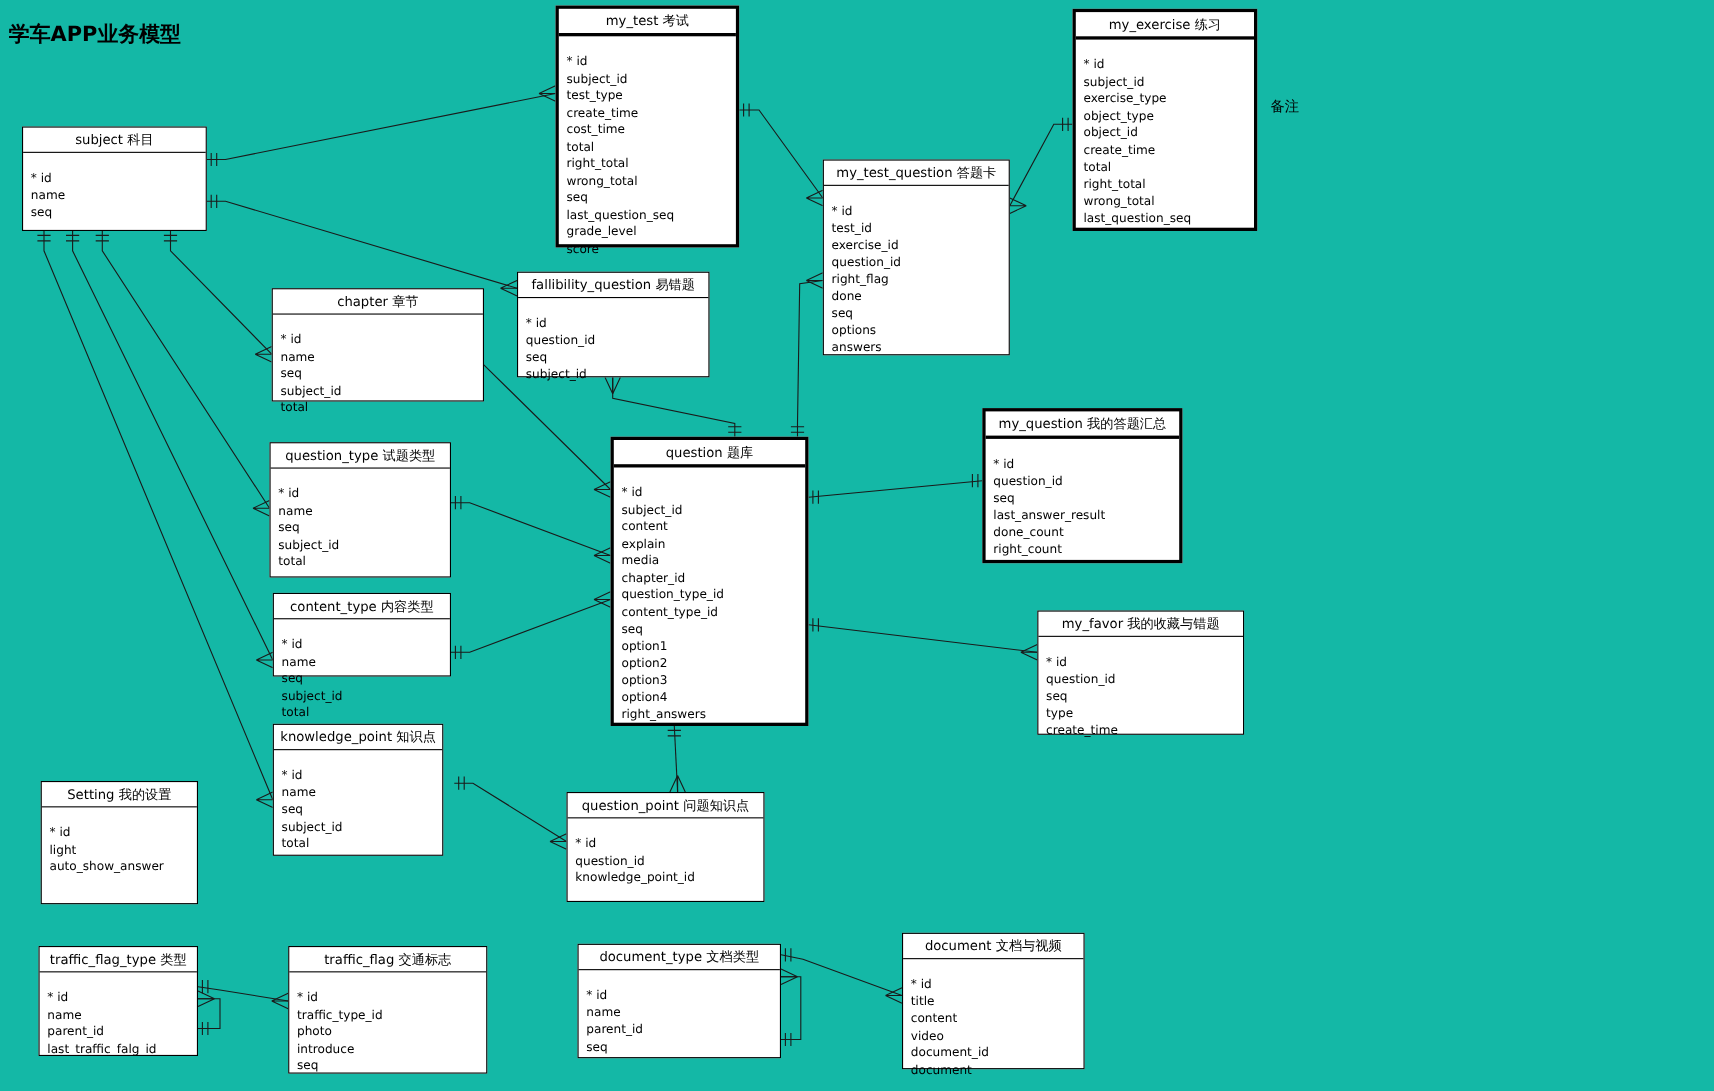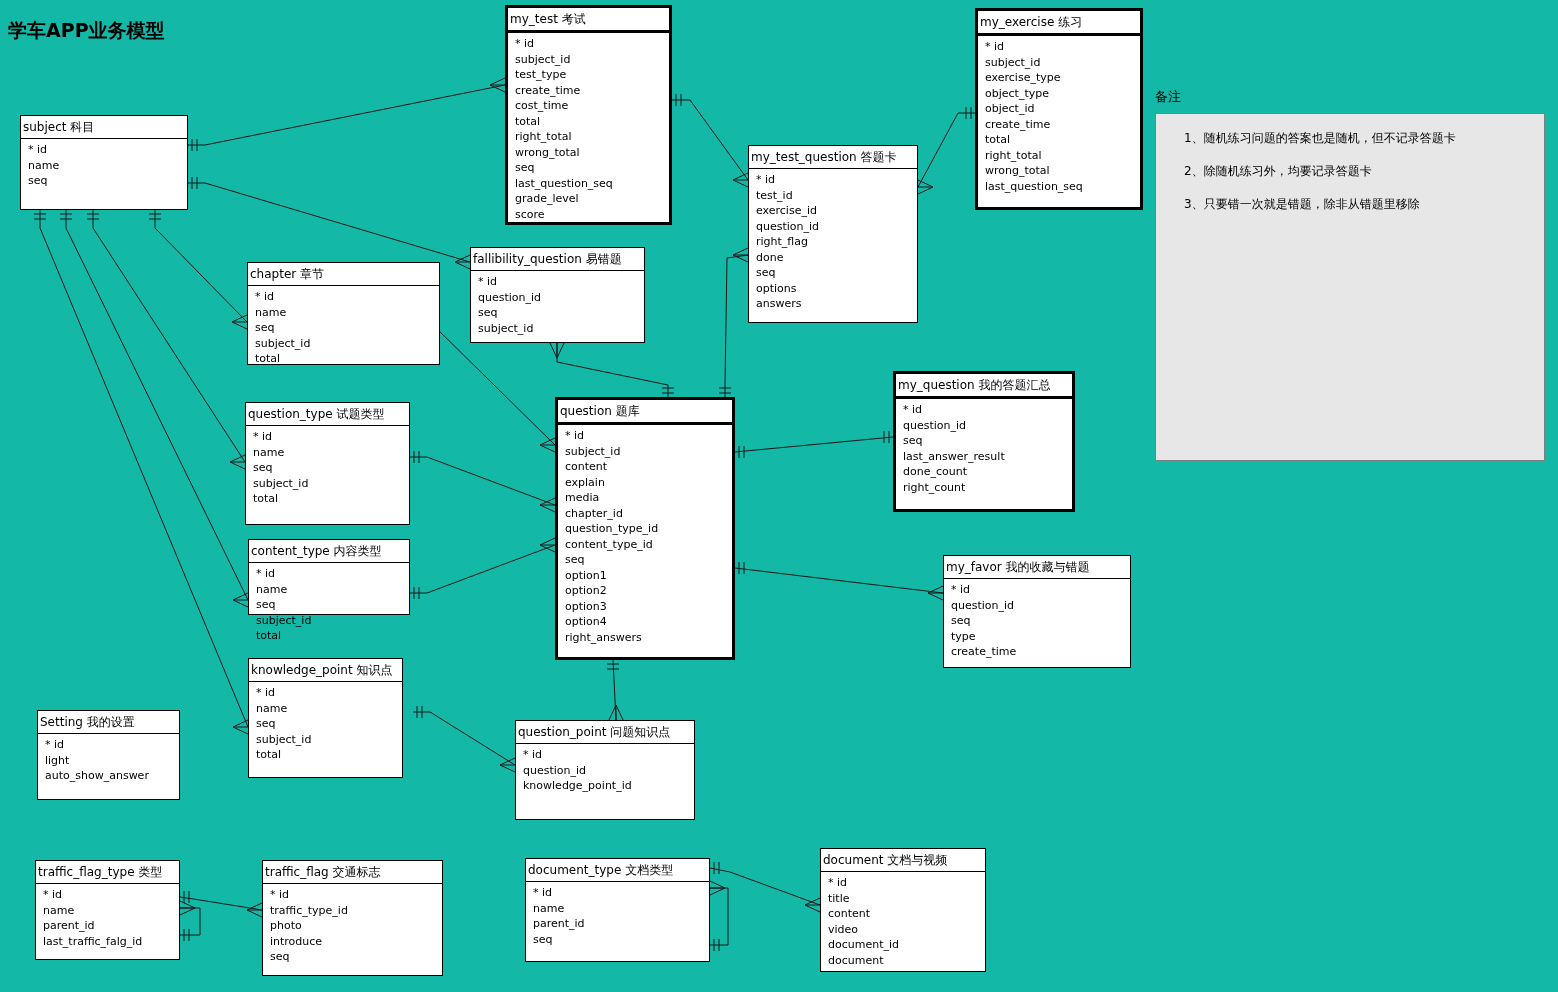--- a/index.html
+++ b/index.html
@@ -2,24 +2,24 @@
 <html><head>
 <meta charset="utf-8">
 <style>
   html,body{margin:0;padding:0;background:#fff;}
   #canvas{position:relative;width:1558px;height:992px;background:#14b8a6;overflow:hidden;
           font-family:"DejaVu Sans","Liberation Sans",sans-serif;color:#000;}
   #wires{position:absolute;left:0;top:0;z-index:1;}
   .page-title{position:absolute;left:8px;top:18px;font-size:19px;font-weight:bold;z-index:3;white-space:nowrap;}
   .tbl{position:absolute;background:#fff;border:1px solid #000;box-sizing:border-box;z-index:2;}
   .tbl.em{border-width:3px;}
-  .tbl-title{height:22px;line-height:22px;text-align:left;font-size:12px;border-bottom:1px solid #000;
+  .tbl-title{height:22px;line-height:22px;text-align:center;font-size:12px;border-bottom:1px solid #000;
              white-space:nowrap;overflow:hidden;padding:0 2px;}
   .em .tbl-title{border-bottom-width:3px;}
-  .tbl-fields{padding-top:3px;}
+  .tbl-fields{padding-top:3px;margin-top:12px;}
   .field{font-size:11px;line-height:15.5px;padding-left:7px;white-space:nowrap;overflow:hidden;}
   .notes-label{position:absolute;left:1155px;top:88px;font-size:13px;z-index:2;}
   .notes-box{position:absolute;left:1155px;top:113px;width:390px;height:348px;background:#e7e7e7;
              border:1px solid #7f7f7f;box-sizing:border-box;z-index:2;padding:16px 10px 0 28px;}
   .note-item{font-size:12px;line-height:16px;margin-bottom:17px;white-space:nowrap;}
 </style>
 </head>
 <body>
 
 <div id="canvas">
@@ -266,21 +266,21 @@
     <div class="tbl-title">my_favor 我的收藏与错题</div>
     <div class="tbl-fields">
         <div class="field">* id</div>
         <div class="field">question_id</div>
         <div class="field">seq</div>
         <div class="field">type</div>
         <div class="field">create_time</div>
       </div>
   </div>
 
-  <div class="tbl" style="left:37px;top:710px;width:143px;height:90px">
+  <div class="tbl" style="left:37px;top:710px;width:143px;height:112px">
     <div class="tbl-title">Setting 我的设置</div>
     <div class="tbl-fields">
         <div class="field">* id</div>
         <div class="field">light</div>
         <div class="field">auto_show_answer</div>
       </div>
   </div>
 
   <div class="tbl" style="left:515px;top:720px;width:180px;height:100px">
     <div class="tbl-title">question_point 问题知识点</div>
@@ -328,19 +328,14 @@
         <div class="field">* id</div>
         <div class="field">title</div>
         <div class="field">content</div>
         <div class="field">video</div>
         <div class="field">document_id</div>
         <div class="field">document</div>
       </div>
   </div>
 
   <div class="notes-label">备注</div>
-  <div class="notes-box">
-    <div class="note-item">1、随机练习问题的答案也是随机，但不记录答题卡</div>
-    <div class="note-item">2、除随机练习外，均要记录答题卡</div>
-    <div class="note-item">3、只要错一次就是错题，除非从错题里移除</div>
-  </div>
 
 </div>
 
 </body></html>

